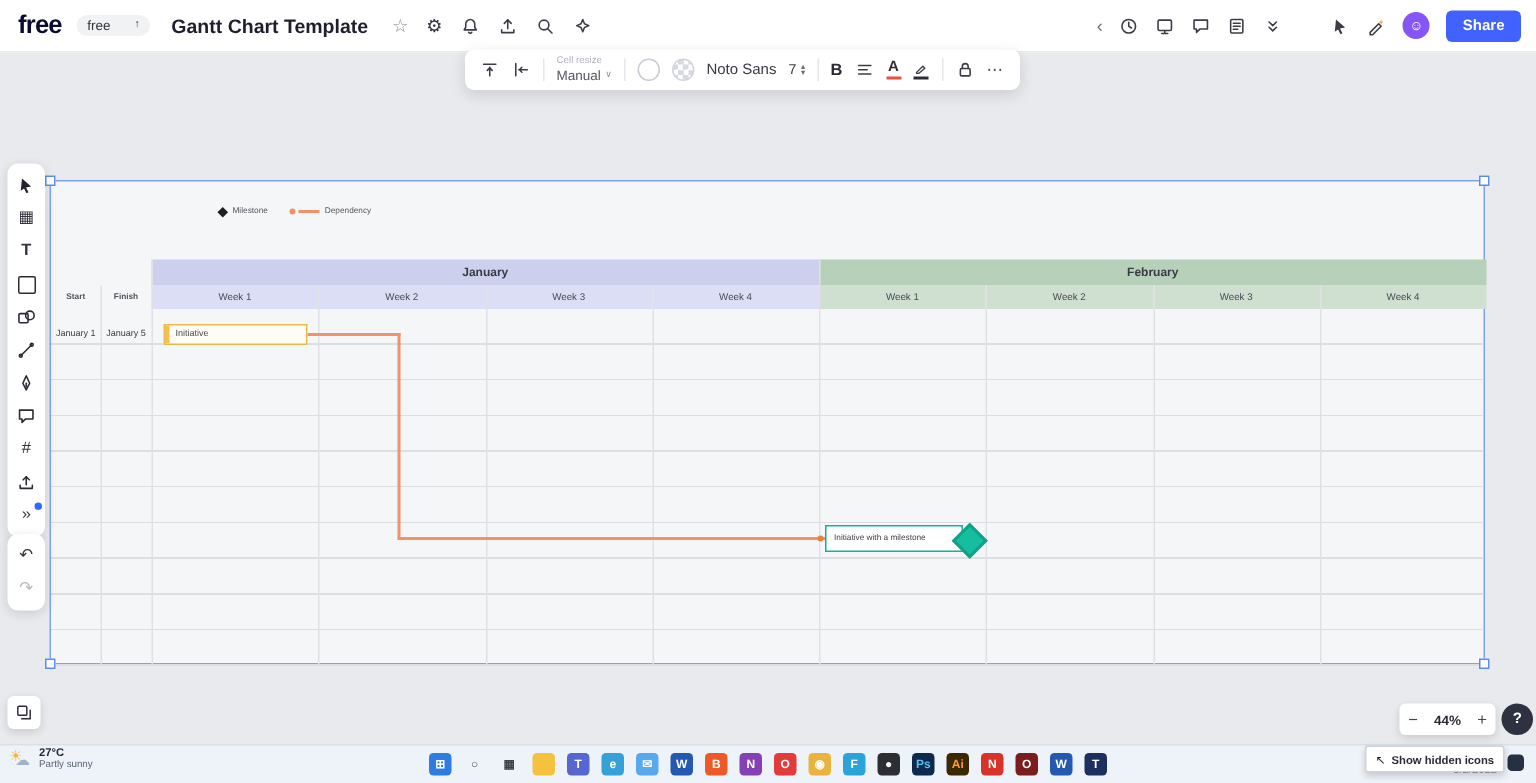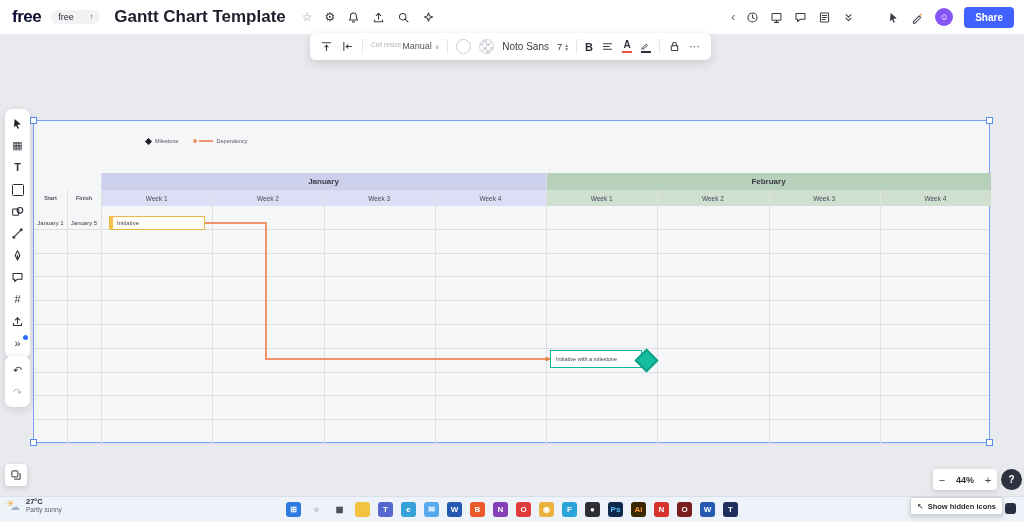--- a/index.html
+++ b/index.html
@@ -13,34 +13,34 @@
   .ic svg{width:100%;height:100%;stroke:#3c3c46;fill:none;stroke-width:1.3;stroke-linecap:round;stroke-linejoin:round;}
   .glyph{color:#34343e;font-size:12px;line-height:1;}
 
   
   .header{position:absolute;left:0;top:0;width:1024px;height:34px;background:#ffffff;
     border-bottom:1px solid #e9e9ee;display:flex;align-items:center;justify-content:space-between;z-index:40;}
   .h-left{display:flex;align-items:center;gap:10px;padding-left:12px;}
   .brand{font-size:17px;font-weight:800;color:#0b0b30;letter-spacing:-0.5px;}
   .badge{background:#f1f2f4;border-radius:9px;padding:2px 7px;font-size:9px;color:#33333d;display:flex;gap:16px;align-items:center;}
   .badge .up{font-size:7px;margin-top:-2px;color:#33333d;}
-  .board-title{font-size:17px;font-weight:700;color:#1e1e2c;margin-left:4px;}
+  .board-title{font-size:13px;font-weight:700;color:#1e1e2c;margin-left:4px;}
   .h-icons{display:flex;align-items:center;gap:12px;margin-left:6px;}
   .h-right{display:flex;align-items:center;gap:11px;padding-right:10px;}
   .share-btn{background:#4262ff;color:#fff;font-size:10px;font-weight:700;border:none;
     border-radius:4px;padding:5px 11px;cursor:pointer;}
   .avatar{width:18px;height:18px;border-radius:50%;background:#8655f6;color:#fff;font-size:9px;
     display:flex;align-items:center;justify-content:center;}
 
   
   .fmt{position:absolute;left:310px;top:33px;height:27px;background:#fff;border-radius:6px;
     box-shadow:0 3px 10px rgba(20,20,40,.14);display:flex;align-items:center;gap:8px;
     padding:0 10px;z-index:45;}
   .fmt .sep{width:1px;height:15px;background:#e6e6ec;}
-  .cellresize{display:flex;flex-direction:row;line-height:1;gap:1px;}
+  .cellresize{display:flex;flex-direction:column;line-height:1;gap:1px;}
   .cellresize .lab{font-size:6.5px;color:#b4b6c0;}
   .cellresize .val{font-size:9px;color:#55555f;display:flex;gap:3px;align-items:center;}
   .cellresize .val .chev{font-size:6px;color:#8a8a94;}
   .circle-btn{width:13px;height:13px;border-radius:50%;border:1.4px solid #c9ccd4;background:#fff;}
   .checker{background:repeating-conic-gradient(#d7d9de 0% 25%, #ffffff 0% 50%) 50%/7px 7px;border:1px solid #d2d4da;}
   .fontname{font-size:10px;color:#3a3a44;}
   .fontsize{font-size:9.5px;color:#3a3a44;display:flex;align-items:center;gap:3px;}
   .stepper{display:flex;flex-direction:column;line-height:4px;font-size:5.5px;color:#6a6a74;}
   .bold-b{font-size:11px;font-weight:800;color:#2c2c36;}
   .a-color{display:flex;flex-direction:column;align-items:center;line-height:1;}

